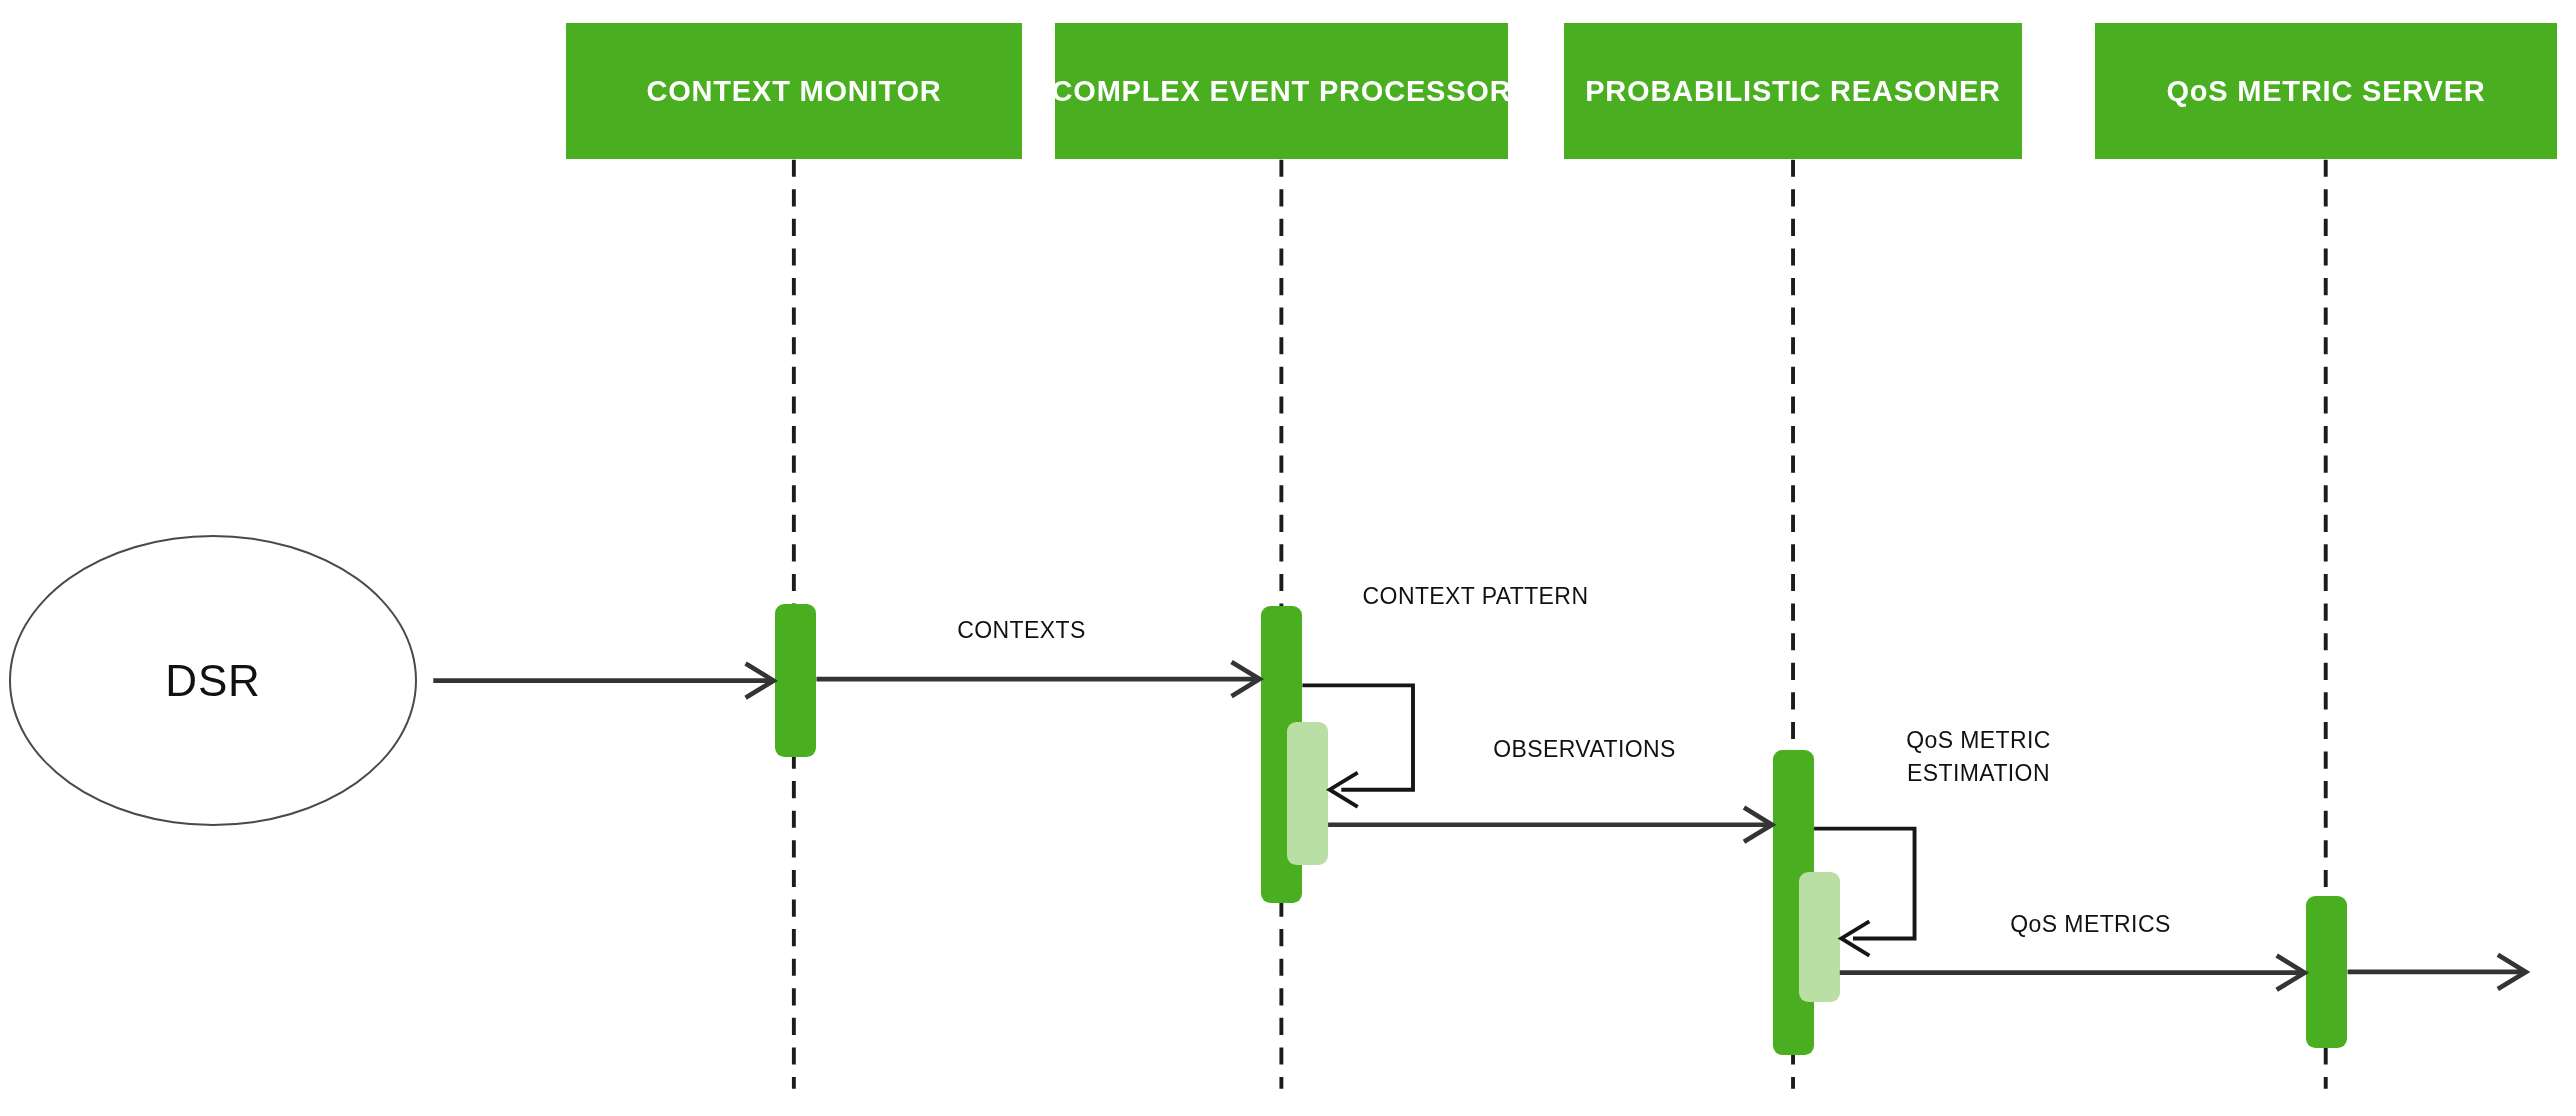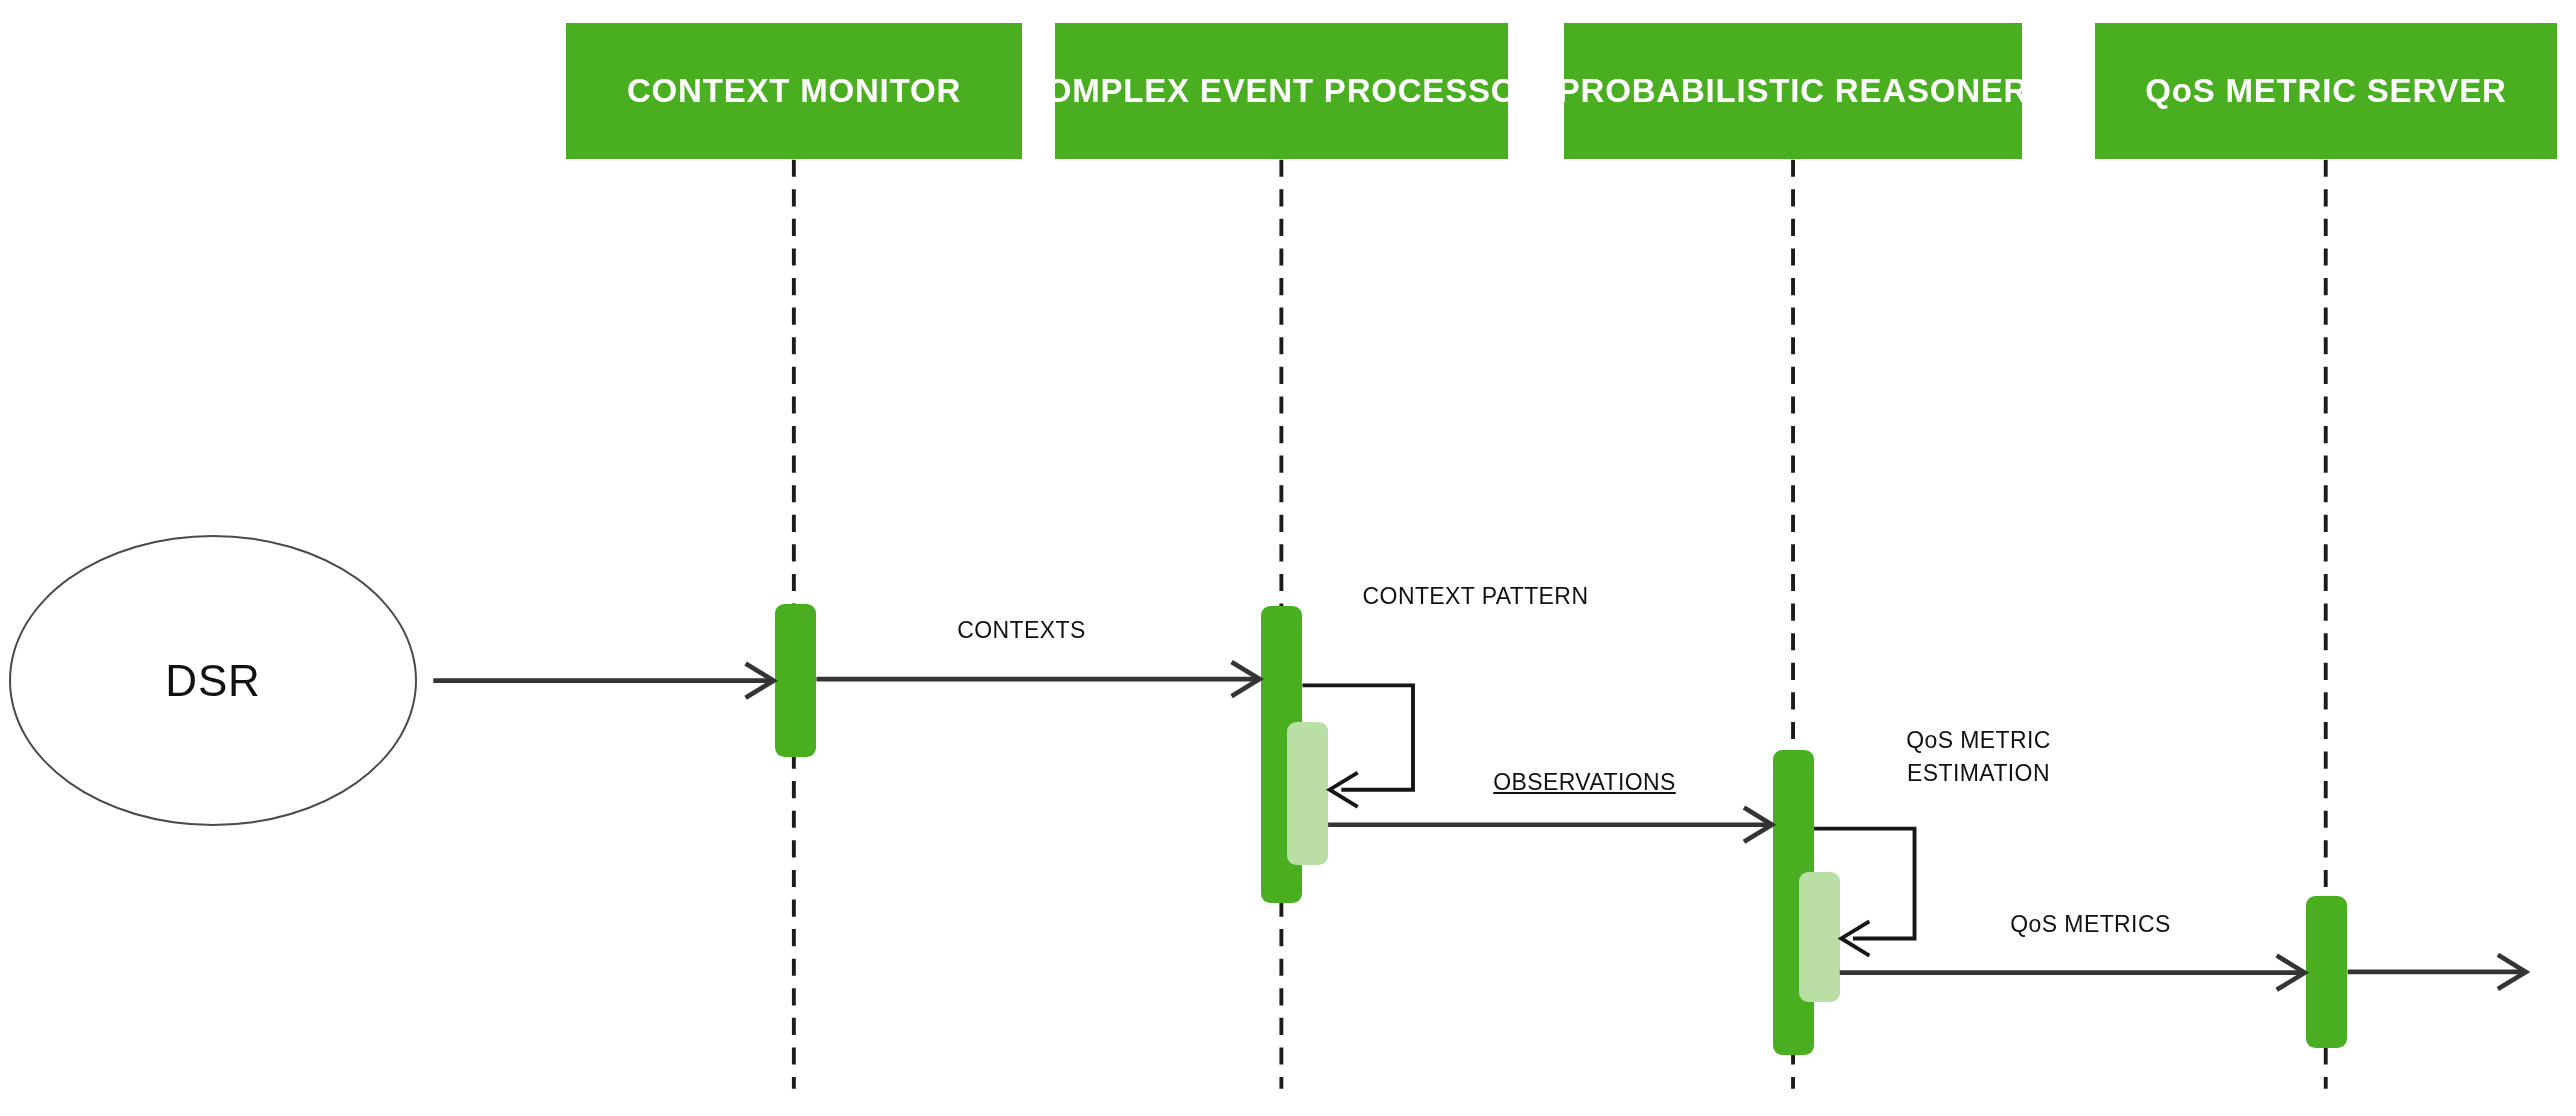--- a/index.html
+++ b/index.html
@@ -20,21 +20,21 @@
 
   .actor-box{
     position:absolute;
     top:23.4px;height:136px;
     background:#4aae21;
     display:flex;align-items:center;justify-content:center;
     z-index:2;
   }
   .actor-box .actor-label{
     color:#ffffff;
-    font-size:33px;
+    font-size:29px;
     font-weight:bold;
     letter-spacing:0.8px;
     text-align:left;
     white-space:nowrap;
   }
 
   .external-actor{
     position:absolute;
     left:9px;top:535px;width:408px;height:291px;
     border:2.3px solid #4a4a4a;
@@ -148,21 +148,21 @@
       <polyline points="3207,1226 3243,1248 3207,1270" stroke-width="6"></polyline>
     </g>
   </svg>
 
   <div class="msg-label" style="left:827px;top:614px;">
     <span>CONTEXTS</span>
   </div>
   <div class="msg-label" style="left:1281px;top:580px;">
     <span>CONTEXT PATTERN</span>
   </div>
-  <div class="msg-label" style="left:1390px;top:766px;text-decoration:underline;">
+  <div class="msg-label" style="left:1390px;top:733px;">
     <span>OBSERVATIONS</span>
   </div>
   <div class="msg-label" style="left:1784px;top:724px;">
     <span>QoS METRIC</span>
     <span>ESTIMATION</span>
   </div>
   <div class="msg-label" style="left:1896px;top:908px;">
     <span>QoS METRICS</span>
   </div>
 

